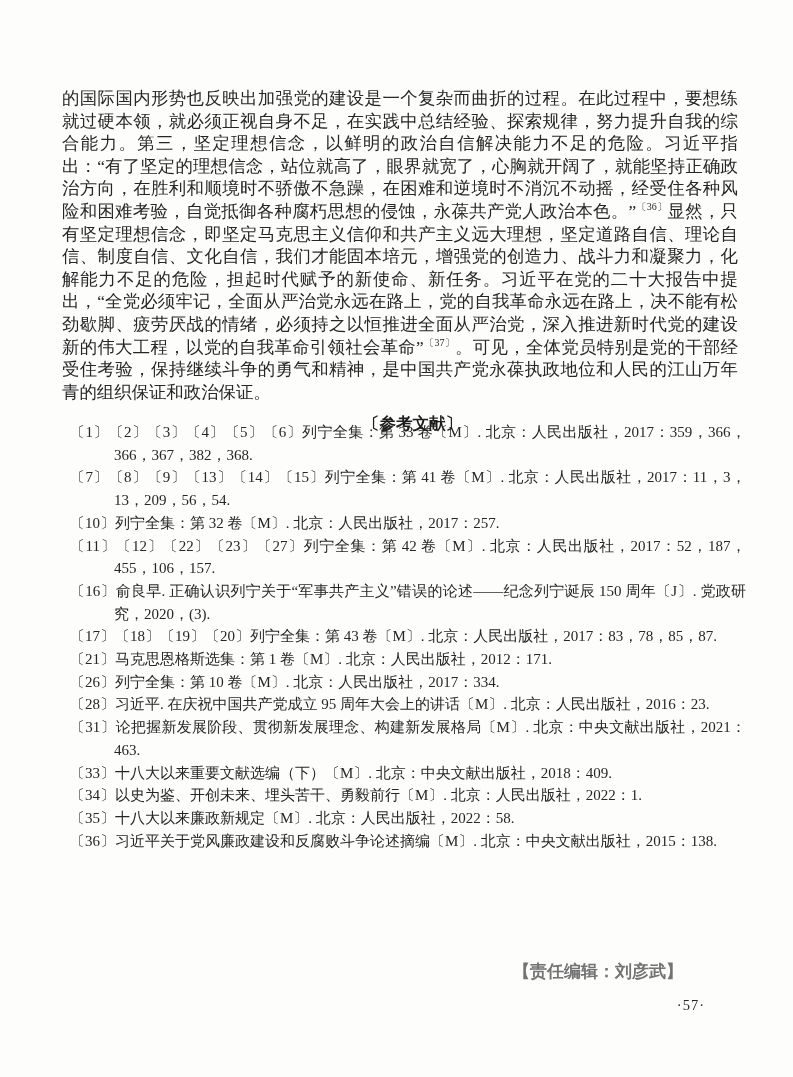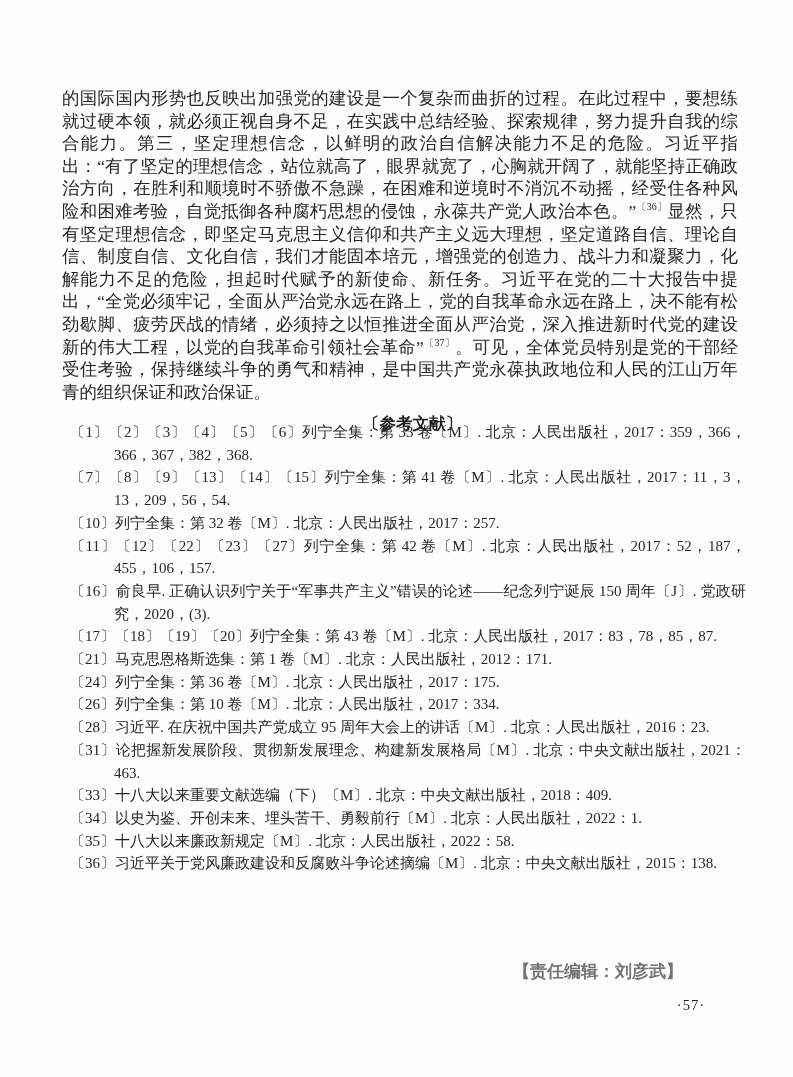--- a/index.html
+++ b/index.html
@@ -86,21 +86,20 @@
   <h3 class="ref-header">〔参考文献〕</h3>
 
   <div class="ref-list">
       <div class="ref-item">〔1〕〔2〕〔3〕〔4〕〔5〕〔6〕列宁全集：第 33 卷〔M〕. 北京：人民出版社，2017：359，366，366，367，382，368.</div>
       <div class="ref-item">〔7〕〔8〕〔9〕〔13〕〔14〕〔15〕列宁全集：第 41 卷〔M〕. 北京：人民出版社，2017：11，3，13，209，56，54.</div>
       <div class="ref-item">〔10〕列宁全集：第 32 卷〔M〕. 北京：人民出版社，2017：257.</div>
       <div class="ref-item">〔11〕〔12〕〔22〕〔23〕〔27〕列宁全集：第 42 卷〔M〕. 北京：人民出版社，2017：52，187，455，106，157.</div>
       <div class="ref-item">〔16〕俞良早. 正确认识列宁关于“军事共产主义”错误的论述——纪念列宁诞辰 150 周年〔J〕. 党政研究，2020，(3).</div>
       <div class="ref-item">〔17〕〔18〕〔19〕〔20〕列宁全集：第 43 卷〔M〕. 北京：人民出版社，2017：83，78，85，87.</div>
       <div class="ref-item">〔21〕马克思恩格斯选集：第 1 卷〔M〕. 北京：人民出版社，2012：171.</div>
-      <div class="ref-item">〔24〕列宁全集：第 36 卷〔M〕. 北京：人民出版社，2017：175.</div>
       <div class="ref-item">〔26〕列宁全集：第 10 卷〔M〕. 北京：人民出版社，2017：334.</div>
       <div class="ref-item">〔28〕习近平. 在庆祝中国共产党成立 95 周年大会上的讲话〔M〕. 北京：人民出版社，2016：23.</div>
       <div class="ref-item">〔31〕论把握新发展阶段、贯彻新发展理念、构建新发展格局〔M〕. 北京：中央文献出版社，2021：463.</div>
       <div class="ref-item">〔33〕十八大以来重要文献选编（下）〔M〕. 北京：中央文献出版社，2018：409.</div>
       <div class="ref-item">〔34〕以史为鉴、开创未来、埋头苦干、勇毅前行〔M〕. 北京：人民出版社，2022：1.</div>
       <div class="ref-item">〔35〕十八大以来廉政新规定〔M〕. 北京：人民出版社，2022：58.</div>
       <div class="ref-item">〔36〕习近平关于党风廉政建设和反腐败斗争论述摘编〔M〕. 北京：中央文献出版社，2015：138.</div>
     </div>
 
   <div class="editor-line">【责任编辑：刘彦武】</div>

